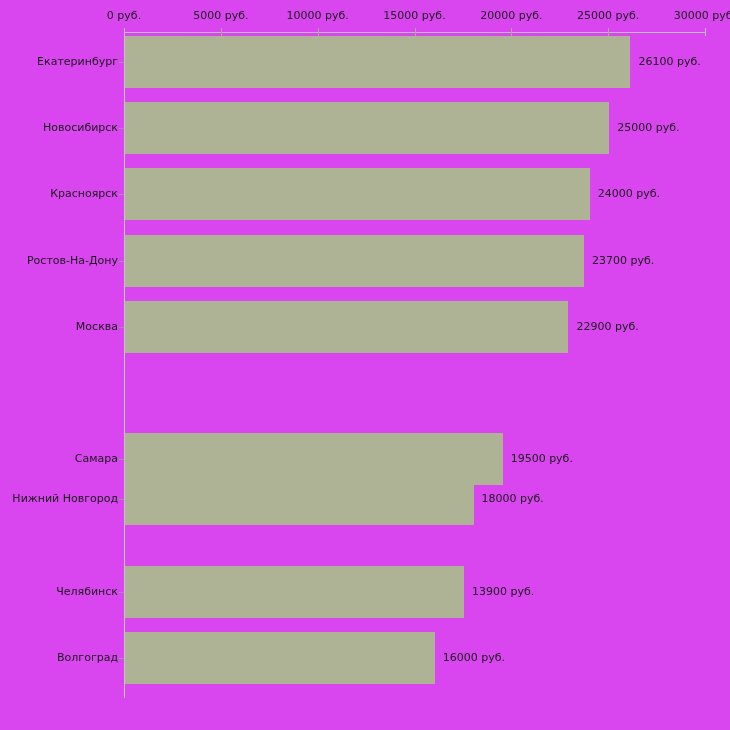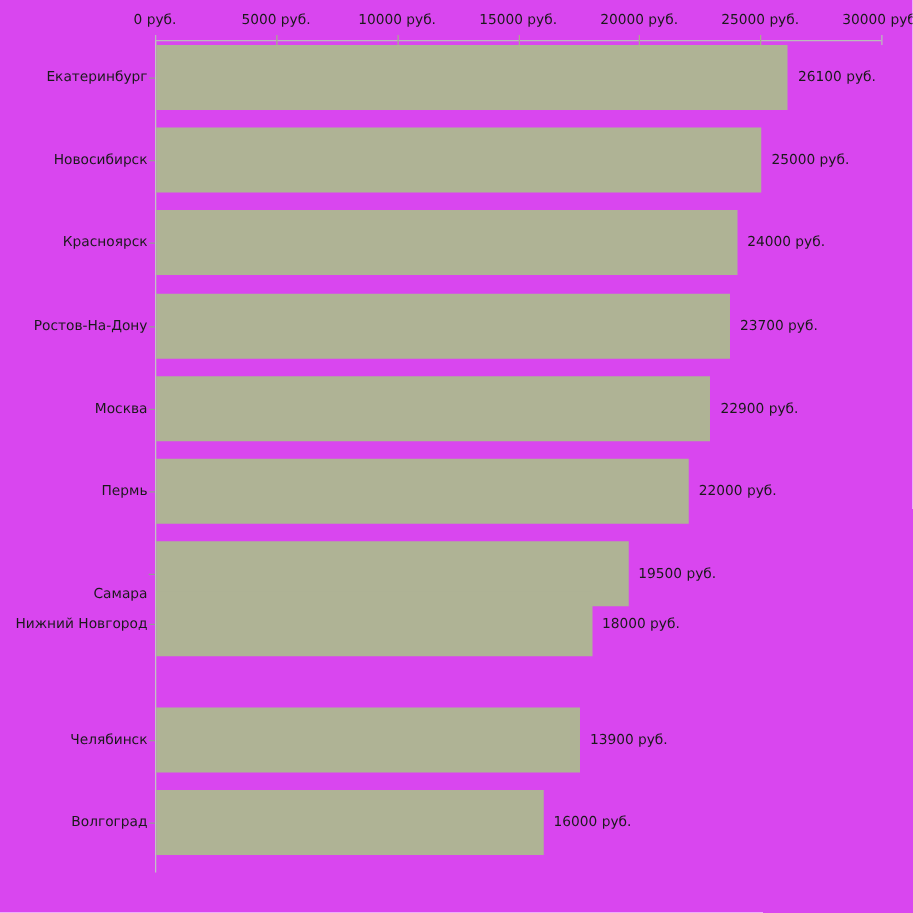--- a/index.html
+++ b/index.html
@@ -152,28 +152,22 @@
         <div class="cat-tick" style="top: 26px;"></div>
         <div class="bar" title="Ростов-На-Дону: 23700 руб." style="top: 0px; width: 458.99px; height: 52px; background: rgb(175, 179, 149);"></div>
         <div class="bar-value" style="left: 591.99px; top: 20px;">23700 руб.</div>
       </div>
       <div class="bar-row" style="top: 300.8px; height: 52px;">
         <div class="cat-label" style="top: 20px;">Москва</div>
         <div class="cat-tick" style="top: 26px;"></div>
         <div class="bar" title="Москва: 22900 руб." style="top: 0px; width: 443.497px; height: 52px; background: rgb(175, 179, 149);"></div>
         <div class="bar-value" style="left: 576.497px; top: 20px;">22900 руб.</div>
       </div>
-      <div class="bar-row" style="top: 367px; height: 52px;">
-        <div class="cat-label" style="top: 20px;">Пермь</div>
-        <div class="cat-tick" style="top: 26px;"></div>
-        <div class="bar" title="Пермь: 22000 руб." style="top: 0px; width: 426.067px; height: 52px; background: rgb(175, 179, 149);"></div>
-        <div class="bar-value" style="left: 559.067px; top: 20px;">22000 руб.</div>
-      </div>
       <div class="bar-row" style="top: 433.2px; height: 52px;">
-        <div class="cat-label" style="top: 36px;">Самара</div>
+        <div class="cat-label" style="top: 20px;">Самара</div>
         <div class="cat-tick" style="top: 26px;"></div>
         <div class="bar" title="Самара: 19500 руб." style="top: 0px; width: 377.65px; height: 52px; background: rgb(175, 179, 149);"></div>
         <div class="bar-value" style="left: 510.65px; top: 20px;">19500 руб.</div>
       </div>
       <div class="bar-row" style="top: 473px; height: 52px; text-align: right;">
         <div class="cat-label" style="top: 20px;">Нижний Новгород</div>
         <div class="cat-tick" style="top: 26px;"></div>
         <div class="bar" title="Нижний Новгород: 18000 руб." style="top: 0px; width: 348.6px; height: 52px; background: rgb(175, 179, 149);"></div>
         <div class="bar-value" style="left: 481.6px; top: 20px;">18000 руб.</div>
       </div>

